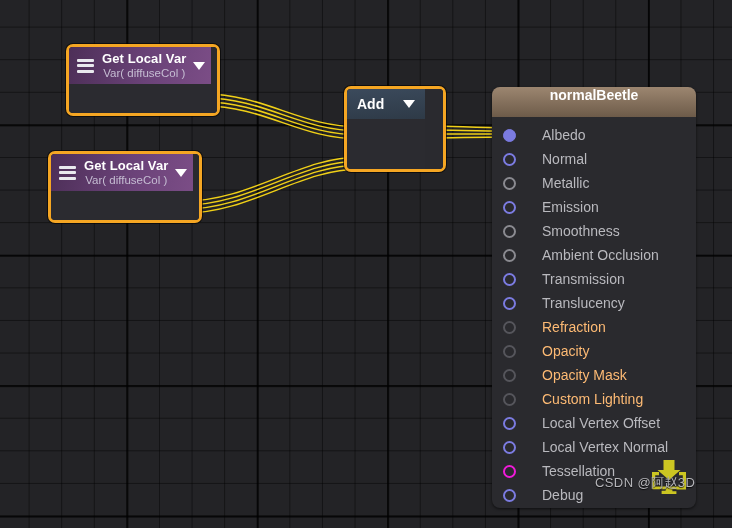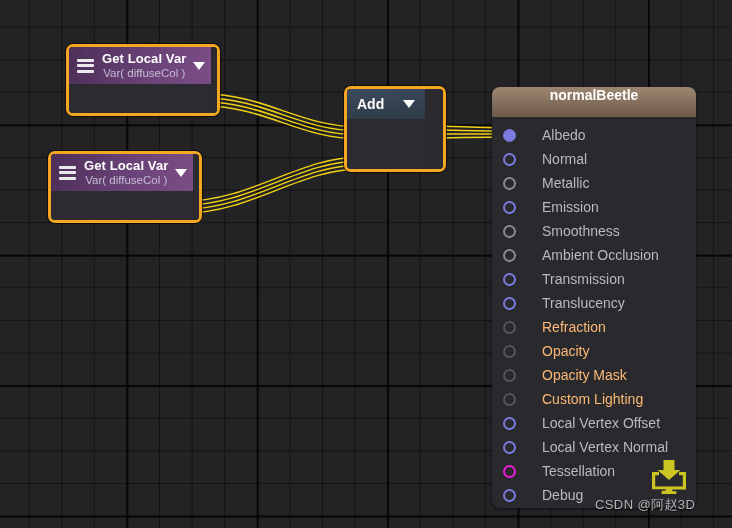--- a/index.html
+++ b/index.html
@@ -184,21 +184,21 @@
 
   
   #watermark-icon {
     position: absolute;
     left: 650px; top: 458px;
     width: 38px; height: 36px;
     opacity: 0.92;
   }
   #watermark-text {
     position: absolute;
-    left: 595px; top: 496px;
+    left: 595px; top: 474px;
     color: #b4b4b8;
     font-size: 13px;
     letter-spacing: 0.4px;
     text-shadow: 0 1px 1px rgba(0,0,0,0.8);
   }
 </style>
 </head>
 <body>
 
 <div id="graph-canvas">

